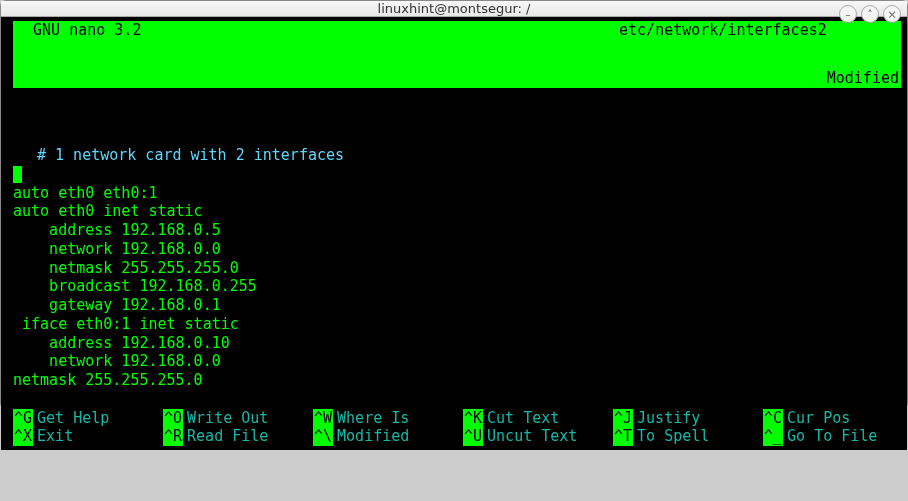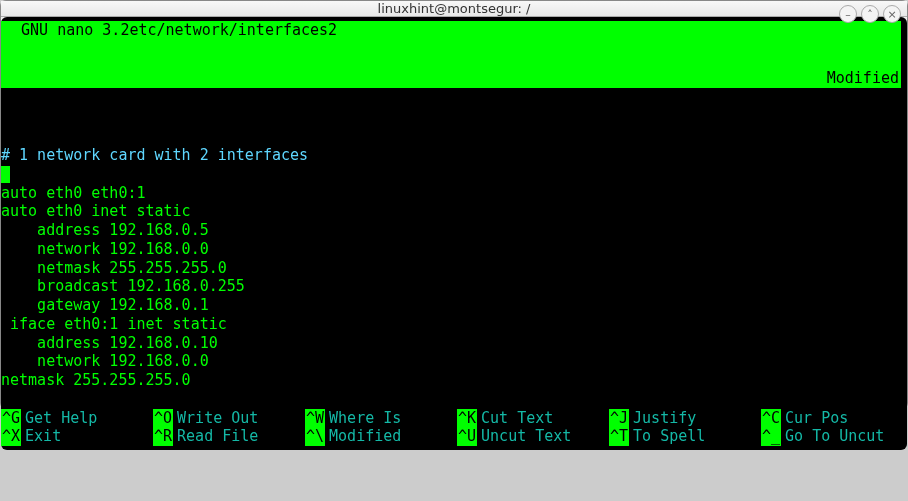--- a/index.html
+++ b/index.html
@@ -48,44 +48,43 @@
     display: flex;
     align-items: center;
     justify-content: center;
     font-size: 11px;
     color: #666;
     cursor: pointer;
   }
   .terminal {
     flex: 1;
     background: #000;
-    padding: 4px 6px 2px 0;
+    padding: 4px 6px 2px 12px;
     color: #00ff00;
     display: flex;
     flex-direction: column;
     line-height: 1.25;
-    border-radius: 6px;
   }
   .headerbar {
     background: #00ff00;
     color: #000;
     display: flex;
     white-space: pre;
     padding: 0 2px;
   }
   .headerbar .left { flex: 0 0 auto; }
-  .headerbar .center { flex: 1; text-align: left; }
+  .headerbar .center { flex: 1; text-align: right; }
   .headerbar .right { flex: 0 0 auto; margin-top: 48px; }
   .editor {
     flex: 1;
     white-space: pre;
     color: #00ff00;
     padding-top: 2px;
   }
-  .editor .comment { color: #5fd7ff; }
+  .editor .comment { color: #5fd7ff; margin-left: 24px; }
   .cursor {
     display: inline-block;
     width: 9px;
     height: 17px;
     background: #00ff00;
     vertical-align: text-bottom;
   }
   .shortcuts {
     display: grid;
     grid-template-columns: repeat(6, 1fr);
@@ -153,16 +152,16 @@
       <div class="sc"><span class="key">^O</span><span class="lbl">Write Out</span></div>
       <div class="sc"><span class="key">^W</span><span class="lbl">Where Is</span></div>
       <div class="sc"><span class="key">^K</span><span class="lbl">Cut Text</span></div>
       <div class="sc"><span class="key">^J</span><span class="lbl">Justify</span></div>
       <div class="sc"><span class="key">^C</span><span class="lbl">Cur Pos</span></div>
       <div class="sc"><span class="key">^X</span><span class="lbl">Exit</span></div>
       <div class="sc"><span class="key">^R</span><span class="lbl">Read File</span></div>
       <div class="sc"><span class="key">^\</span><span class="lbl">Modified</span></div>
       <div class="sc"><span class="key">^U</span><span class="lbl">Uncut Text</span></div>
       <div class="sc"><span class="key">^T</span><span class="lbl">To Spell</span></div>
-      <div class="sc"><span class="key">^_</span><span class="lbl">Go To Uncut</span></div>
+      <div class="sc"><span class="key">^_</span><span class="lbl">Go To File</span></div>
     </div>
   </div>
 </div>
 
 </body></html>

